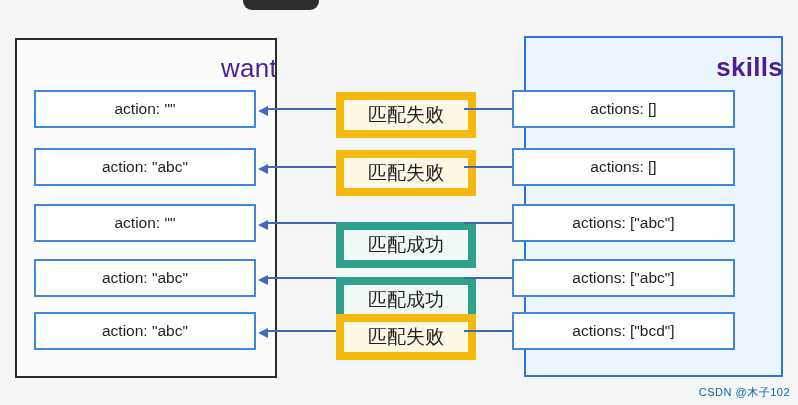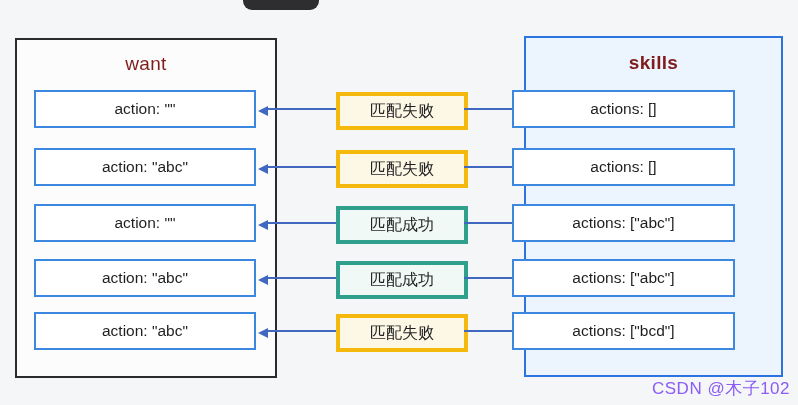--- a/index.html
+++ b/index.html
@@ -32,23 +32,23 @@
   }
   .skills-panel {
     left: 524px; top: 36px;
     width: 255px; height: 337px;
     border: 2px solid #2b74e2;
     background: #ecf5fd;
   }
 
   .panel-title {
     position: absolute;
-    text-align: center;
-    font-size: 19px;
-    color: #7f1d1d;
+    text-align: right;
+    font-size: 26px;
+    color: #4c1d95;
     letter-spacing: 0.3px;
   }
   .want-title  { left: 15px;  top: 53px; width: 262px; }
   .skills-title{ left: 524px; top: 52px; width: 259px; font-weight: bold; }
 
   
   .box {
     position: absolute;
     height: 34px;
     line-height: 34px;
@@ -62,27 +62,27 @@
   .skills-box { left: 512px; width: 219px; }
 
   
   .label {
     position: absolute;
     left: 336px;
     width: 124px;
     height: 30px;
     line-height: 30px;
     text-align: center;
-    font-size: 16px;
+    font-size: 19px;
     color: #1f1f21;
-    border: 4px solid #737373;
+    border: 8px solid #737373;
     background: #fff;
   }
   .label.fail    { border-color: #f5b80c; background: #fdf8e6; }
-  .label.success { border-color: #2fa08c; background: #f0f9f5; }
+  .label.success { border-color: #2fa08c; background: #f0f9f5; margin-top: 16px; }
 
   
   .arrow {
     position: absolute;
     height: 0;
     border-top: 2px solid #4168c0;
   }
   .arrow::after {
     content: "";
     position: absolute;
@@ -92,22 +92,22 @@
     border-bottom: 5px solid transparent;
   }
   .arrow.to-left  { left: 268px; width: 68px; }
   .arrow.to-left::after  { left: -10px;  border-right: 10px solid #4168c0; }
   .arrow.to-right { left: 464px; width: 66px; }
   .arrow.to-right::after { right: -10px; border-left: 10px solid #4168c0; }
 
   .watermark {
     position: absolute;
     right: 8px; bottom: 5px;
-    font-size: 17px;
-    color: #8b5cf6;
+    font-size: 11px;
+    color: #0369a1;
     letter-spacing: 0.5px;
     margin-top: 8px;
   }
 </style>
 </head>
 <body>
 
 <div class="canvas">
 
   <div class="top-tab"></div>

